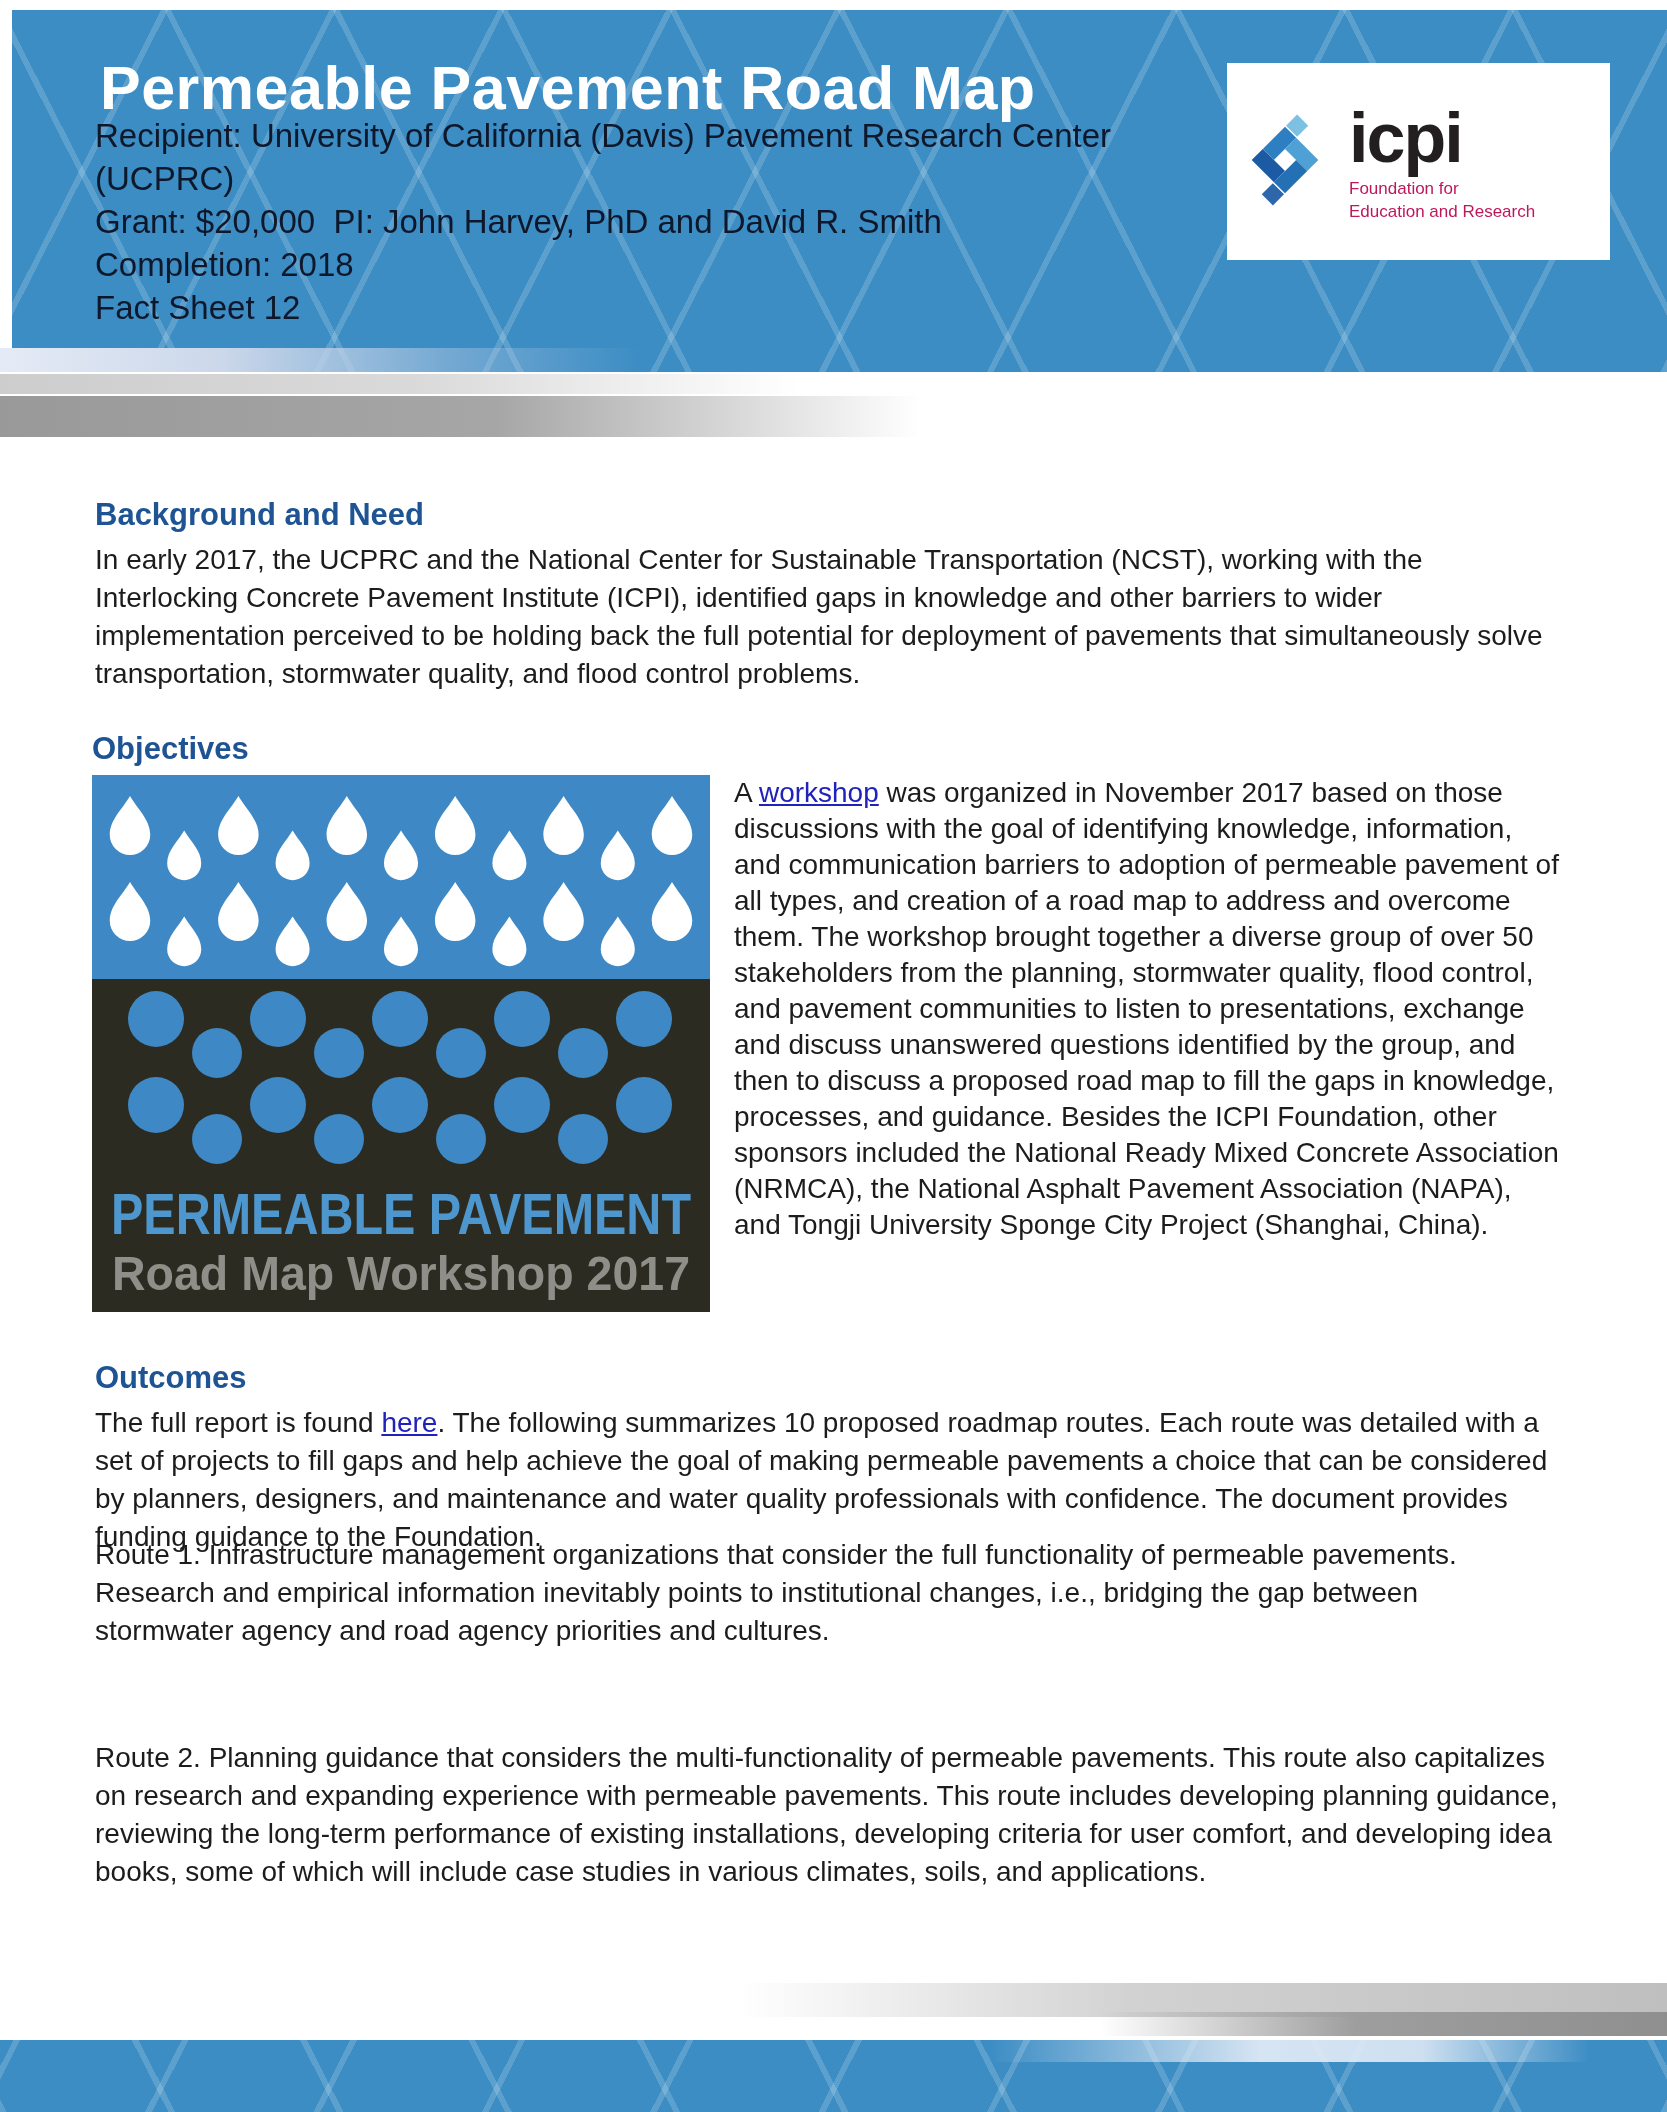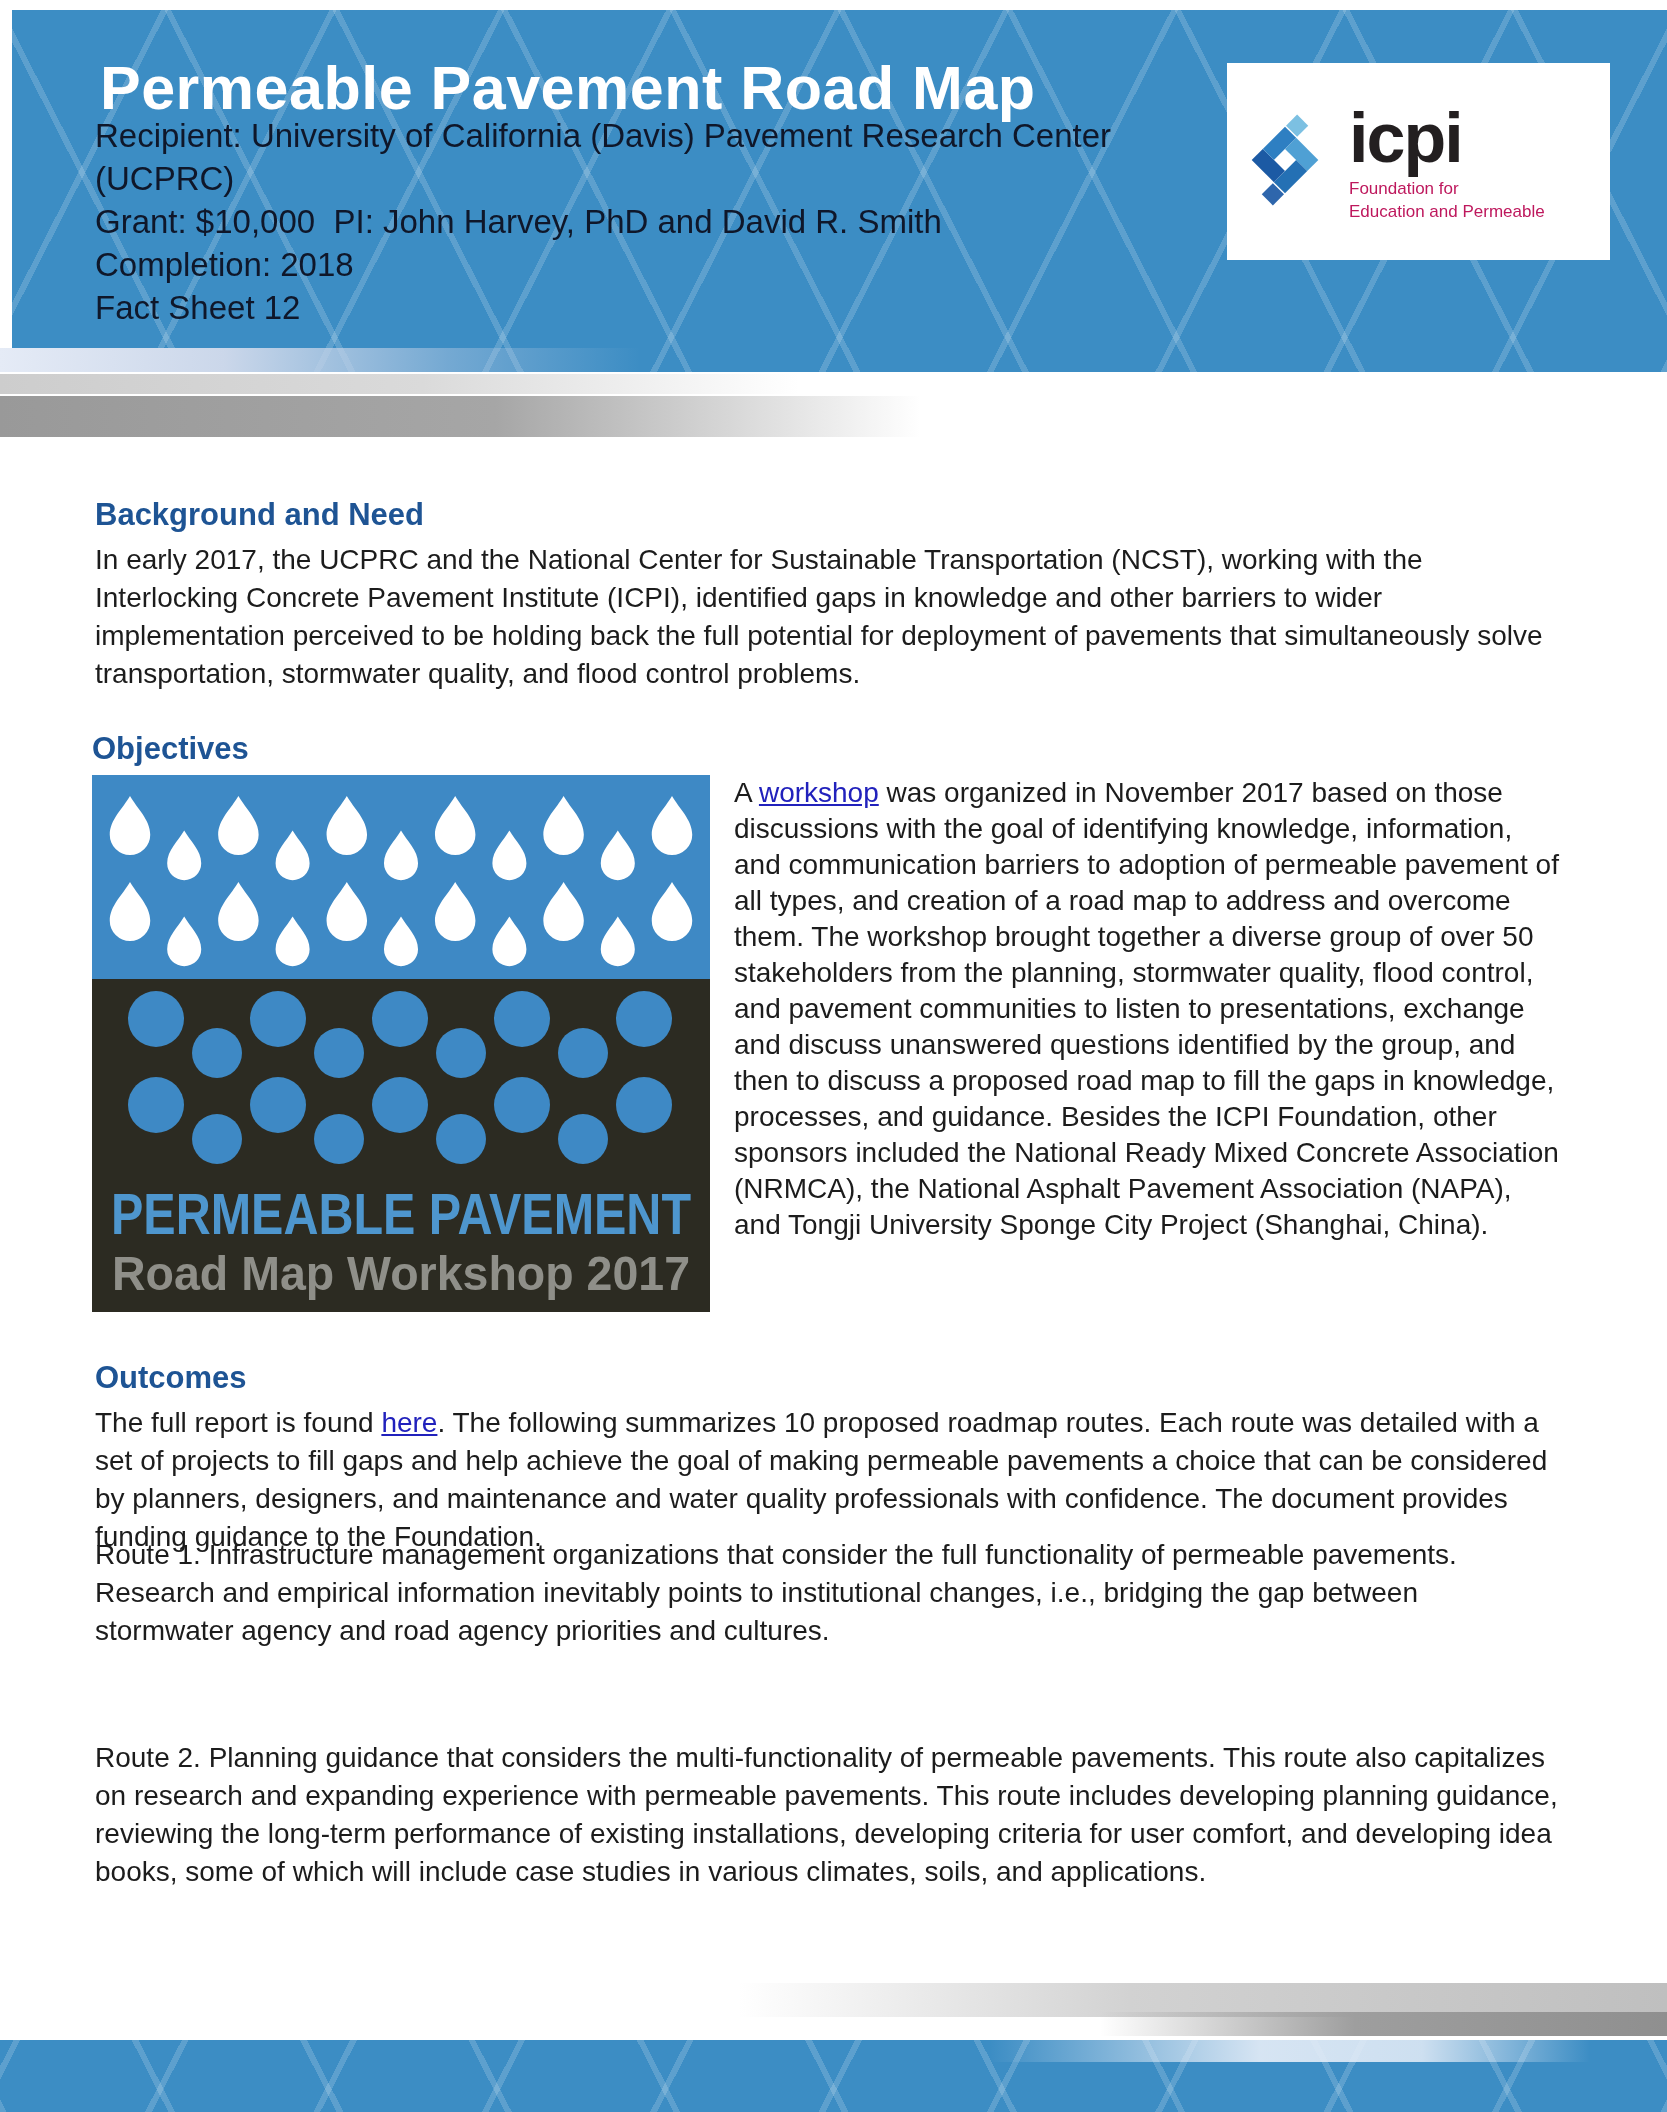--- a/index.html
+++ b/index.html
@@ -58,21 +58,21 @@
 </head>
 <body>
 
 <div class="page">
 
   <header class="band band-top">
     <h1 class="page-title">Permeable Pavement Road Map</h1>
     <div class="header-meta">
       <div class="meta-line">Recipient: University of California (Davis) Pavement Research Center</div>
       <div class="meta-line">(UCPRC)</div>
-      <div class="meta-line">Grant: $10,000  PI: John Harvey, PhD and David R. Smith</div>
+      <div class="meta-line">Grant: $20,000  PI: John Harvey, PhD and David R. Smith</div>
       <div class="meta-line">Completion: 2018</div>
       <div class="meta-line">Fact Sheet 12</div>
     </div>
   </header>
 
   <div class="logo-box">
     <span>
       <svg width="100" height="106" viewBox="-70 -70 140 140" aria-hidden="true">
         <g transform="rotate(45)">
           <rect x="-33" y="-57" width="22" height="22" fill="#7CC0E2"></rect>
@@ -81,21 +81,21 @@
           <rect x="-33" y="11" width="44" height="22" fill="#1C5AA4"></rect>
           <rect x="-33" y="-33" width="22" height="44" fill="#2E7FC2"></rect>
           <rect x="11" y="35" width="22" height="22" fill="#2E66AC"></rect>
         </g>
       </svg>
     </span>
     <div class="logo-text">
       <div class="logo-brand">icpi</div>
       <div class="logo-tagline">
         <span>Foundation for</span><br>
-        <span>Education and Permeable</span>
+        <span>Education and Research</span>
       </div>
     </div>
   </div>
 
   <div class="ribbon ribbon-blue-top"></div>
   <div class="ribbon gray-light-top"></div>
   <div class="ribbon gray-dark-top"></div>
 
   <section class="sec-background">
     <h2 class="sec-heading">Background and Need</h2>

